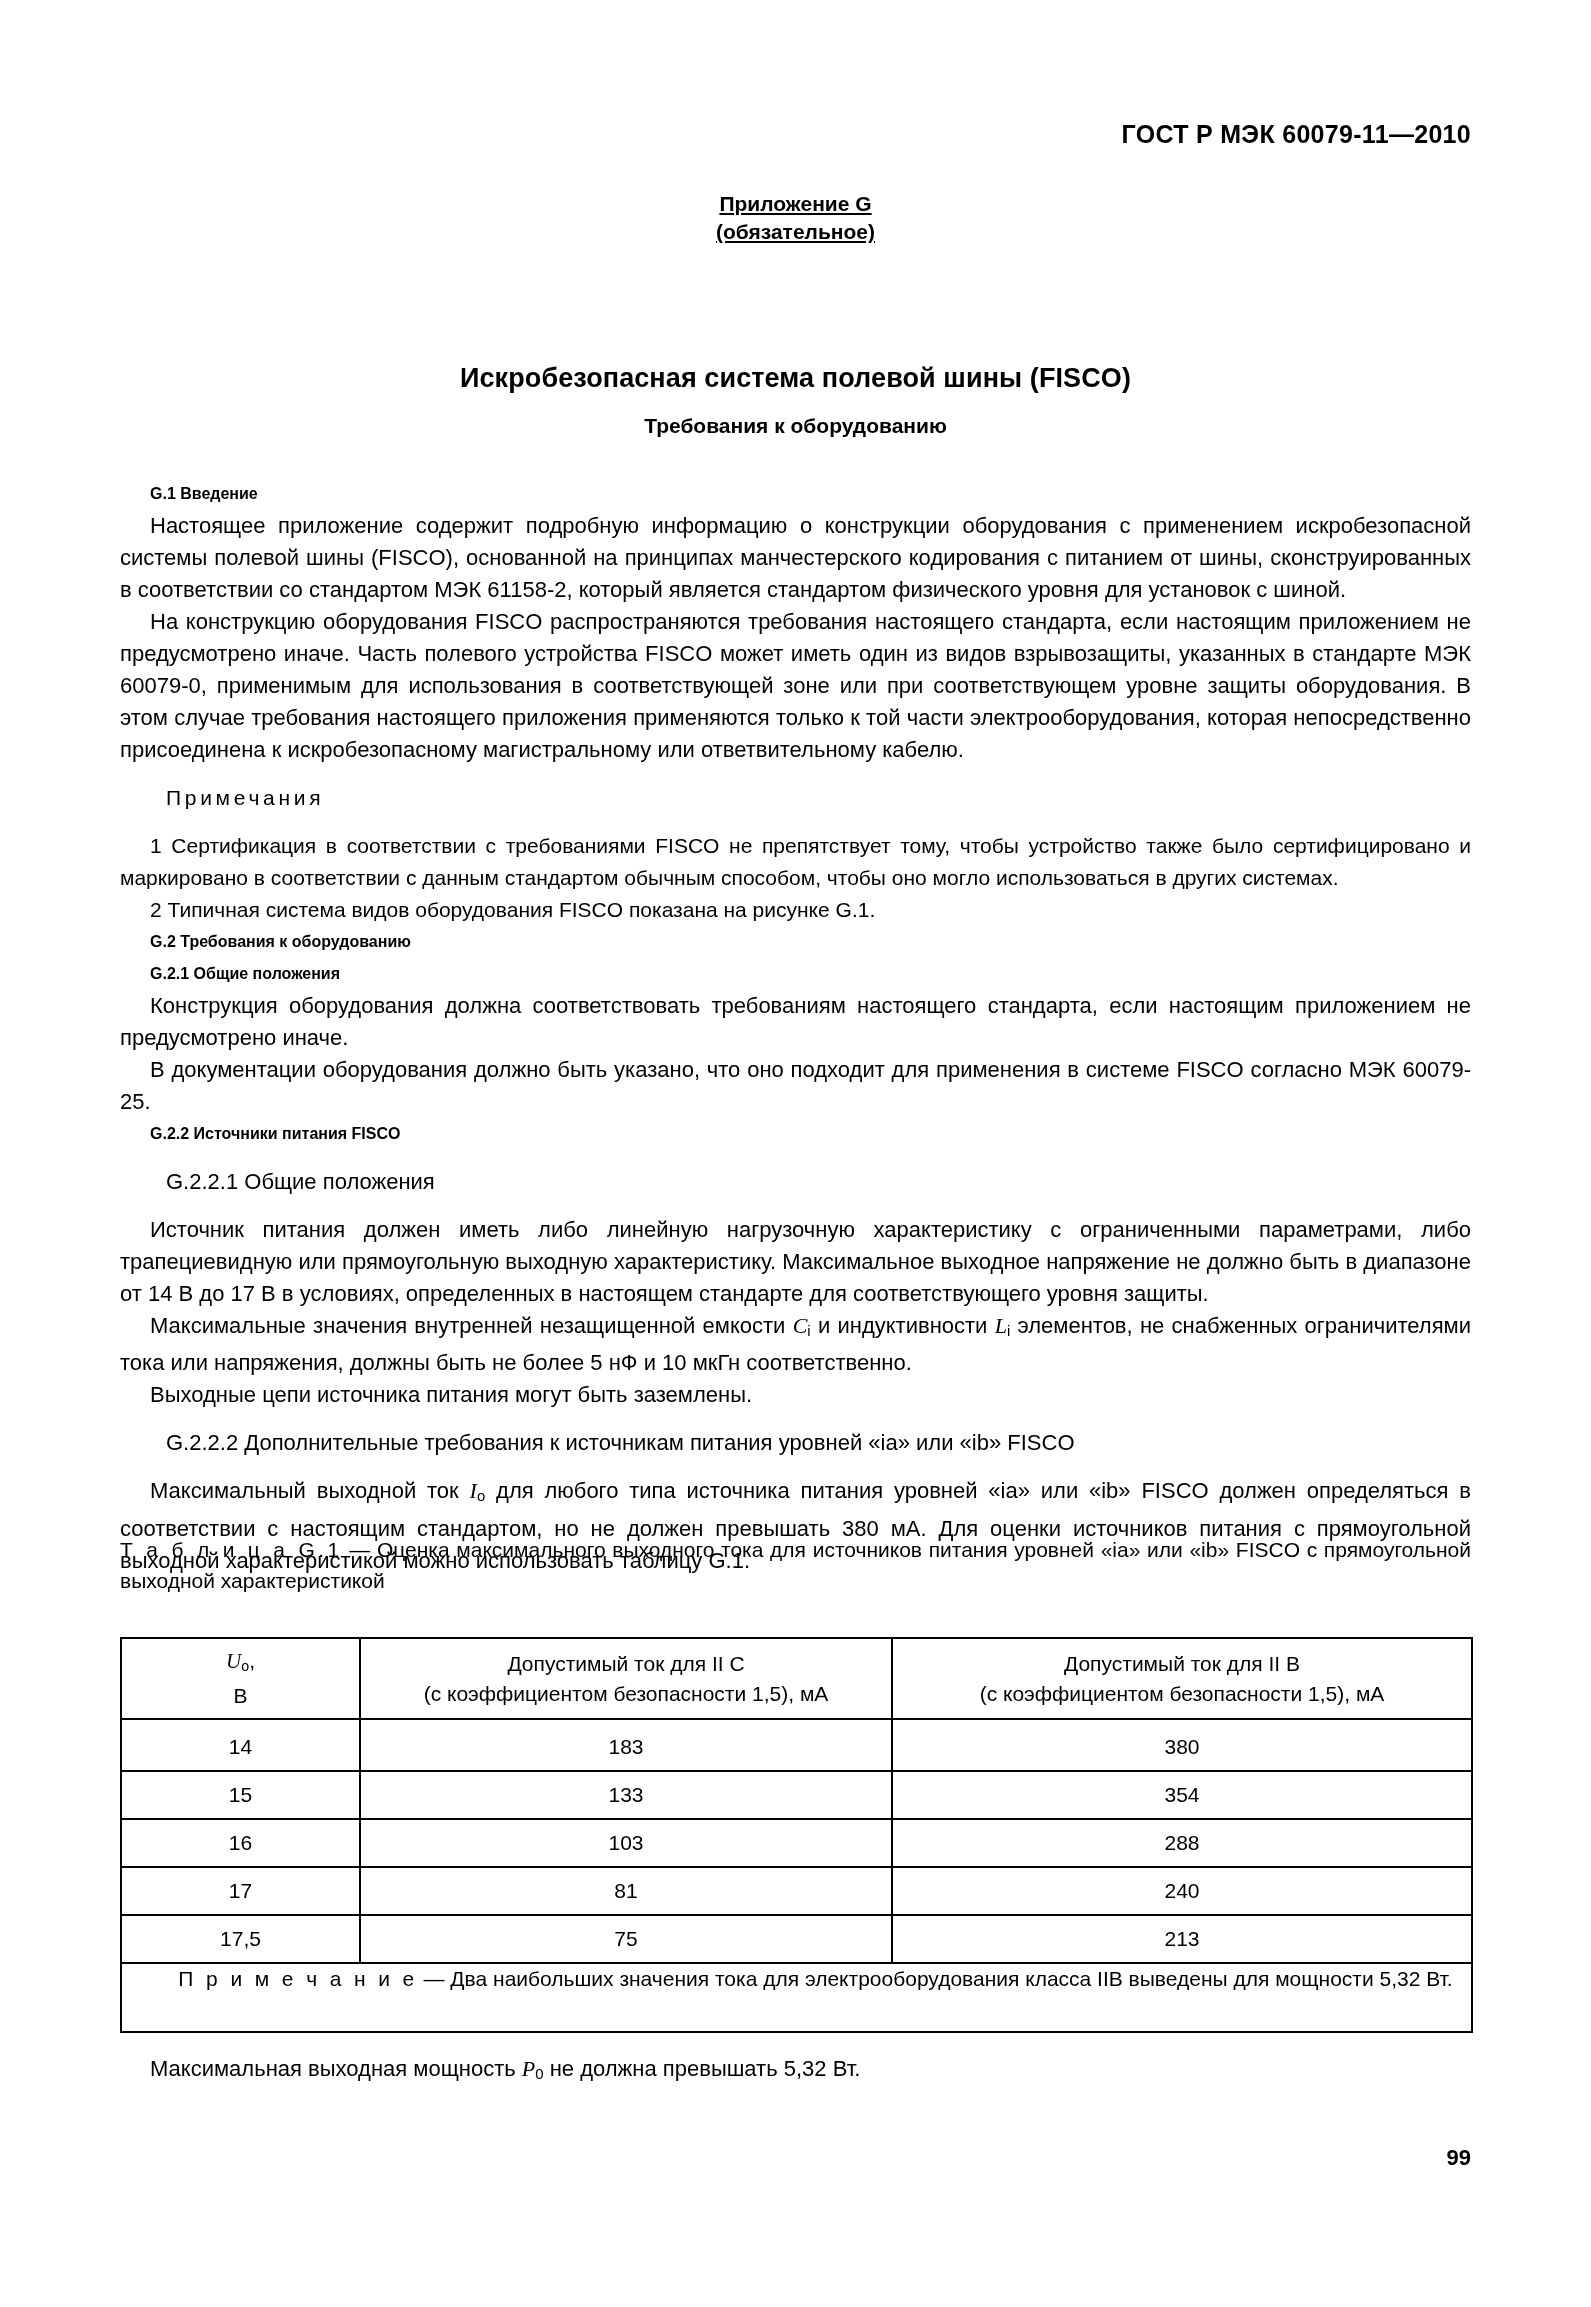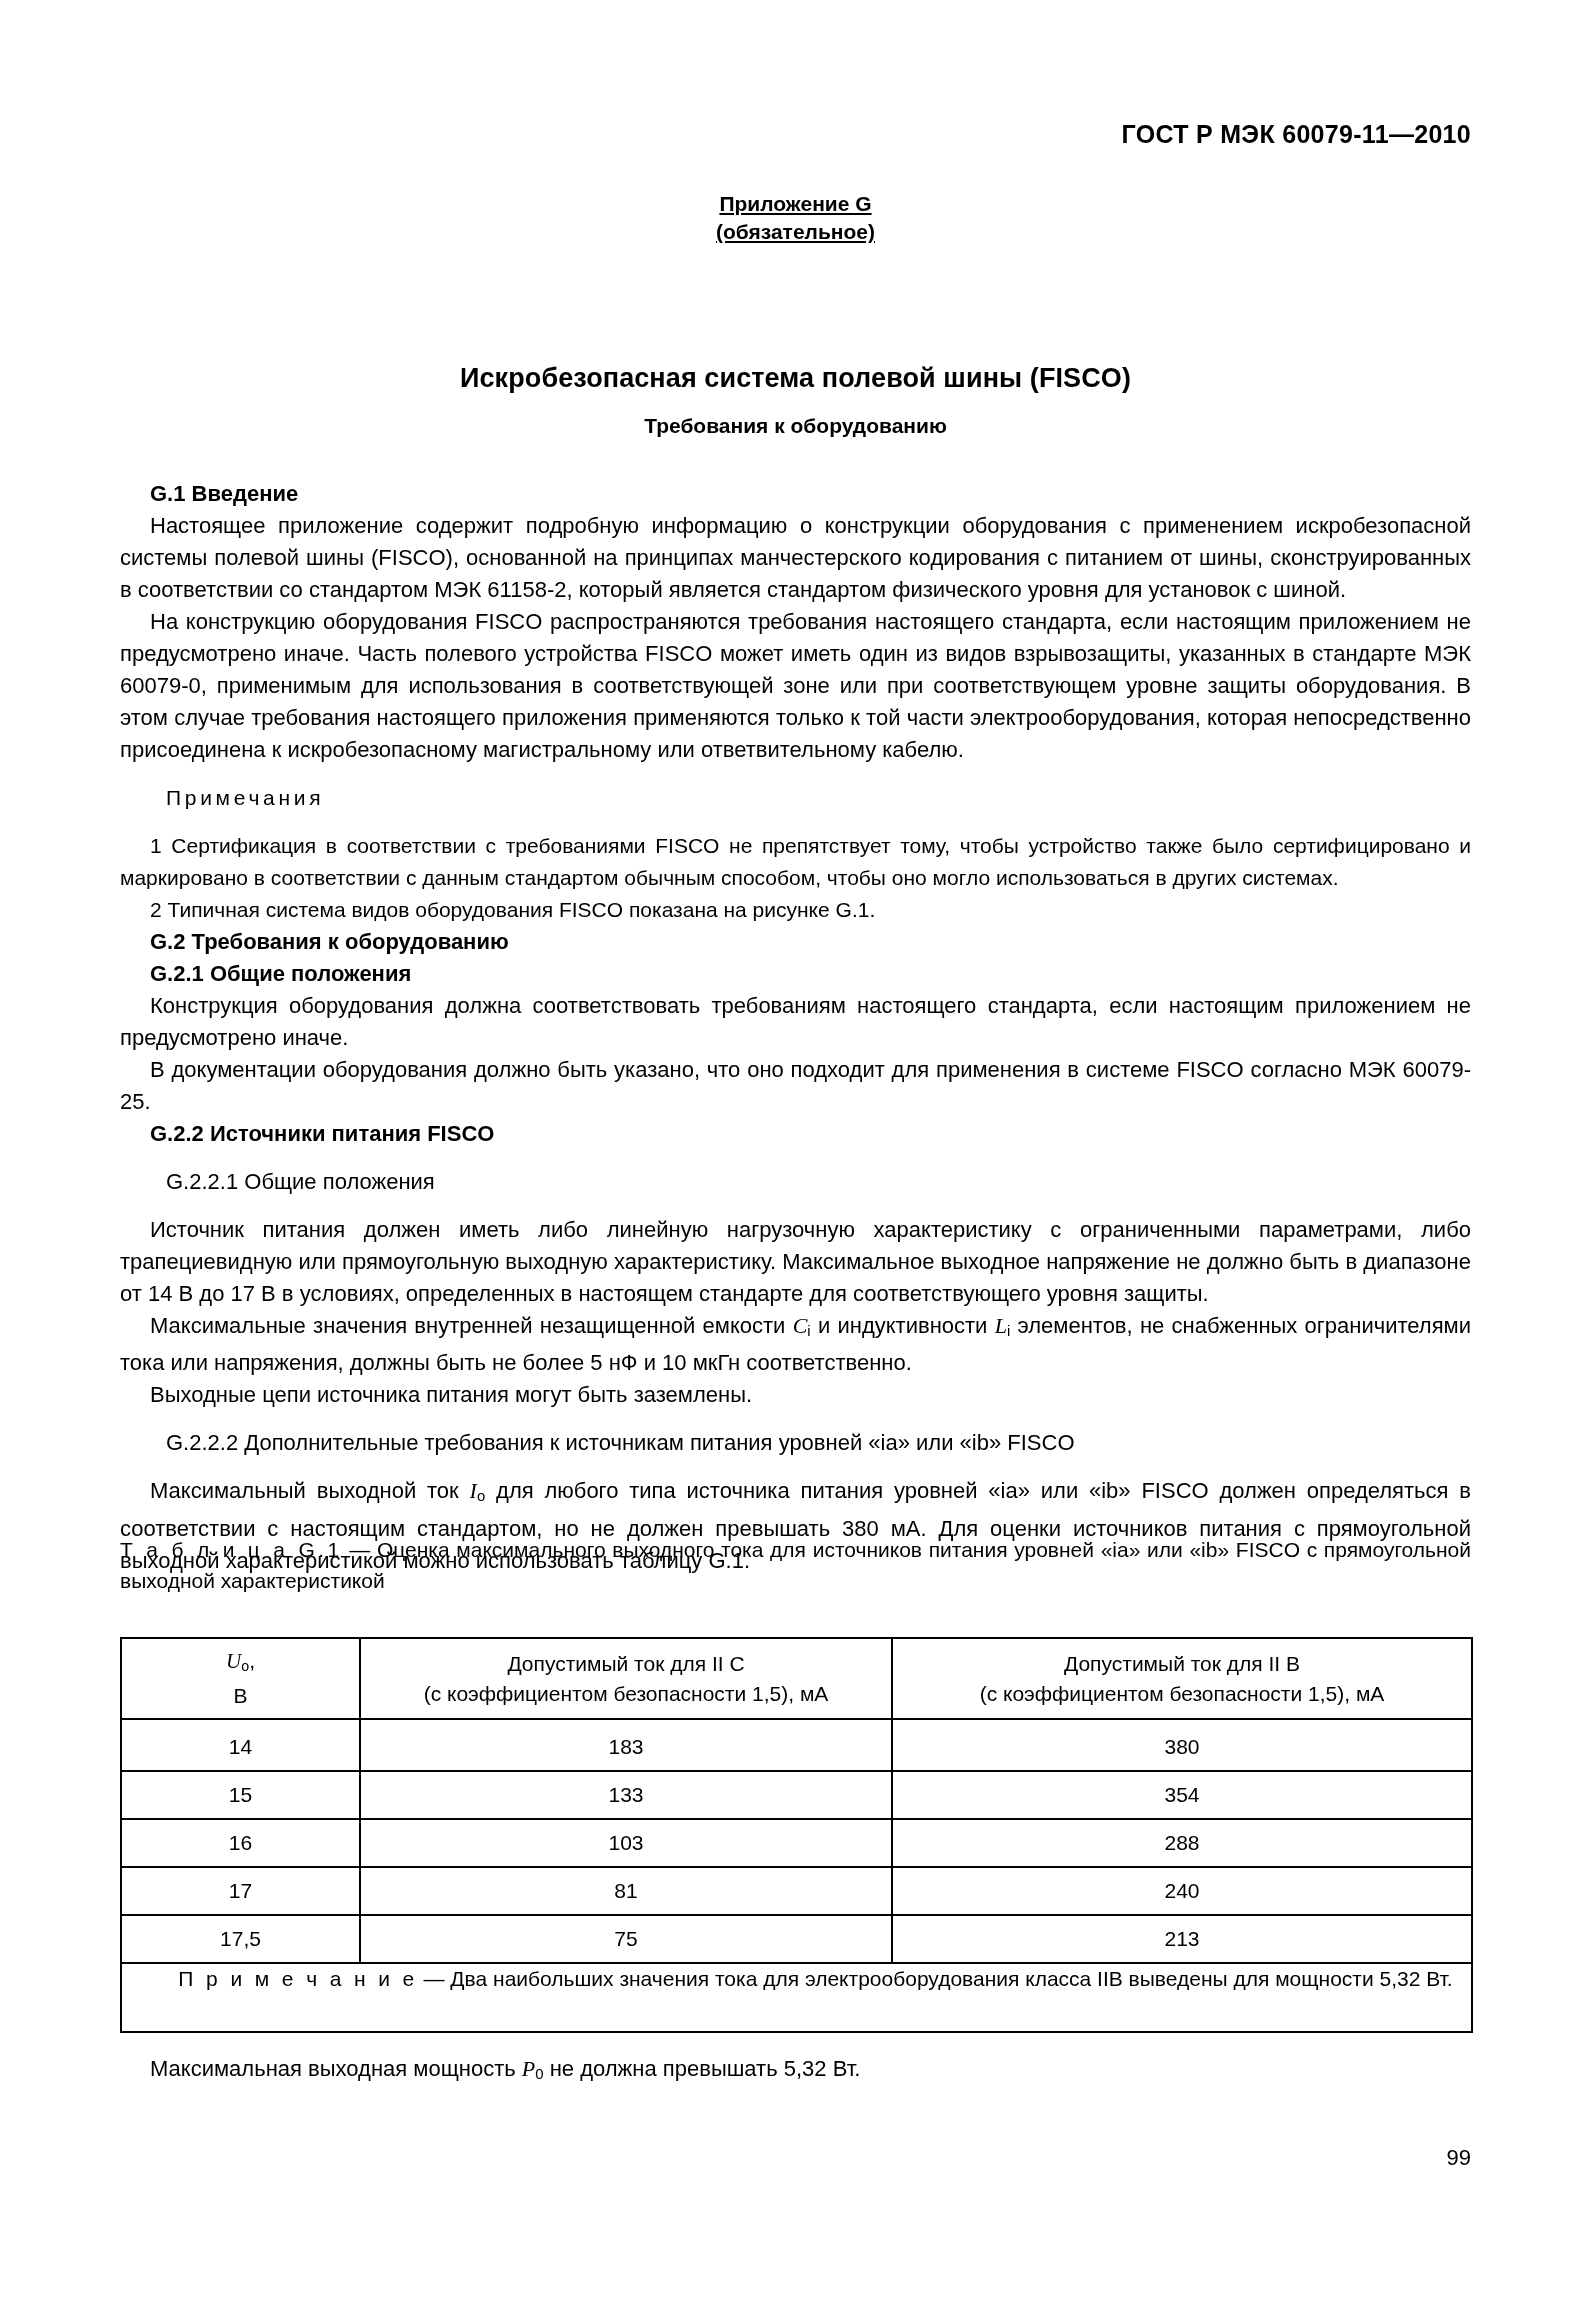--- a/index.html
+++ b/index.html
@@ -83,21 +83,21 @@
   p.para {
     margin: 0;
     font-size: 22px;
     line-height: 32px;
     text-align: justify;
     text-indent: 30px;
     hyphens: manual;
   }
   .h-bold {
     margin: 0;
-    font-size: 22px;
+    font-size: 16px;
     line-height: 32px;
     font-weight: bold;
     text-indent: 30px;
   }
   .h-plain {
     margin: 16px;
     font-size: 22px;
     line-height: 32px;
     text-indent: 30px;
   }
@@ -202,21 +202,21 @@
     font-size: 22px;
     line-height: 32px;
     text-indent: 30px;
   }
 
   .page-number {
     position: absolute;
     right: 0;
     top: 2145px;
     font-size: 22px;
-    font-weight: normal;
+    font-weight: bold;
   }
 </style>
 </head>
 <body>
 
 <div class="page">
 
   <div class="content">
 
     <div class="doc-header">ГОСТ Р МЭК 60079-11—2010</div>

